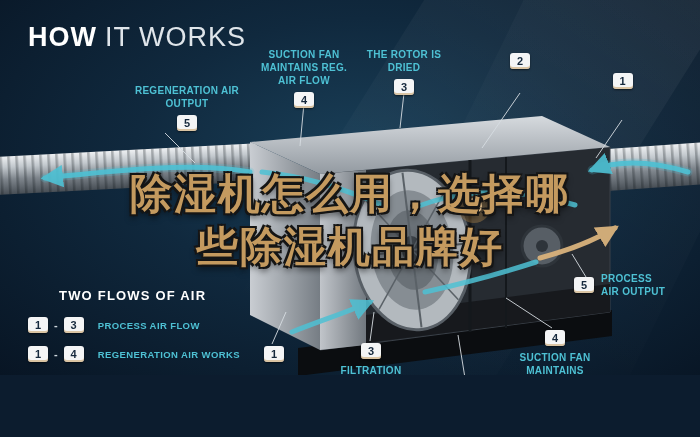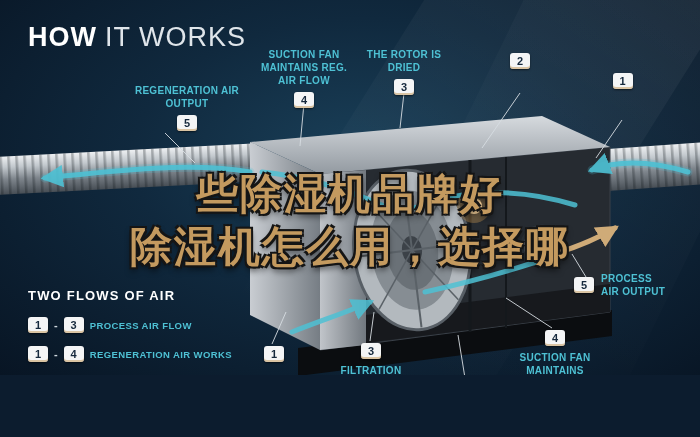--- a/index.html
+++ b/index.html
@@ -43,24 +43,24 @@
     color:#4ec1d4;font-size:10px;font-weight:bold;letter-spacing:.3px;
     line-height:1.3;text-transform:uppercase;
   }
   .label-block .badge{margin:5px auto 0 auto;display:flex;}
   .label-block.badge-above .badge{margin:0 auto 5px auto;}
   .label-block.badge-left{display:flex;align-items:center;gap:7px;text-align:left;}
   .label-block.badge-left .badge{margin:0;}
 
   
   .legend{position:absolute;left:28px;top:288px;z-index:3;}
-  .legend-heading{color:#fff;font-size:13px;font-weight:bold;letter-spacing:1.2px;margin-bottom:14px;}
+  .legend-heading{color:#fff;font-size:13px;font-weight:bold;letter-spacing:1.2px;margin-bottom:14px;margin-left:31px;}
   .legend-row{display:flex;align-items:center;gap:6px;margin-bottom:13px;}
   .legend-dash{color:#cfd8de;font-size:11px;font-weight:bold;}
-  .legend-label{color:#4ec1d4;font-size:9.5px;font-weight:bold;letter-spacing:.4px;}
+  .legend-label{color:#4ec1d4;font-size:9.5px;font-weight:bold;letter-spacing:.4px;margin-left:8px;}
 
   
   .overlay-cn{
     position:absolute;left:50%;top:168px;transform:translateX(-50%);
     width:600px;z-index:4;text-align:center;
     font-size:42px;font-weight:800;letter-spacing:2px;line-height:1.25;
     color:#c49a5f;
     text-shadow:-2px -2px 0 #151515, 2px -2px 0 #151515, -2px 2px 0 #151515,
                  2px 2px 0 #151515, 0 4px 6px rgba(0,0,0,.65);
     font-family:"DejaVu Sans","Liberation Sans",sans-serif;
@@ -223,16 +223,16 @@
     </div>
     <div class="legend-row">
       <span class="badge">1</span>
       <span class="legend-dash">-</span>
       <span class="badge">4</span>
       <span class="legend-label">REGENERATION AIR WORKS</span>
     </div>
   </div>
 
   <div class="overlay-cn">
+    <div>除湿机怎么用，选择哪</div>
     <div>些除湿机品牌好</div>
-    <div>除湿机怎么用，选择哪</div>
   </div>
 </div>
 
 </body></html>

